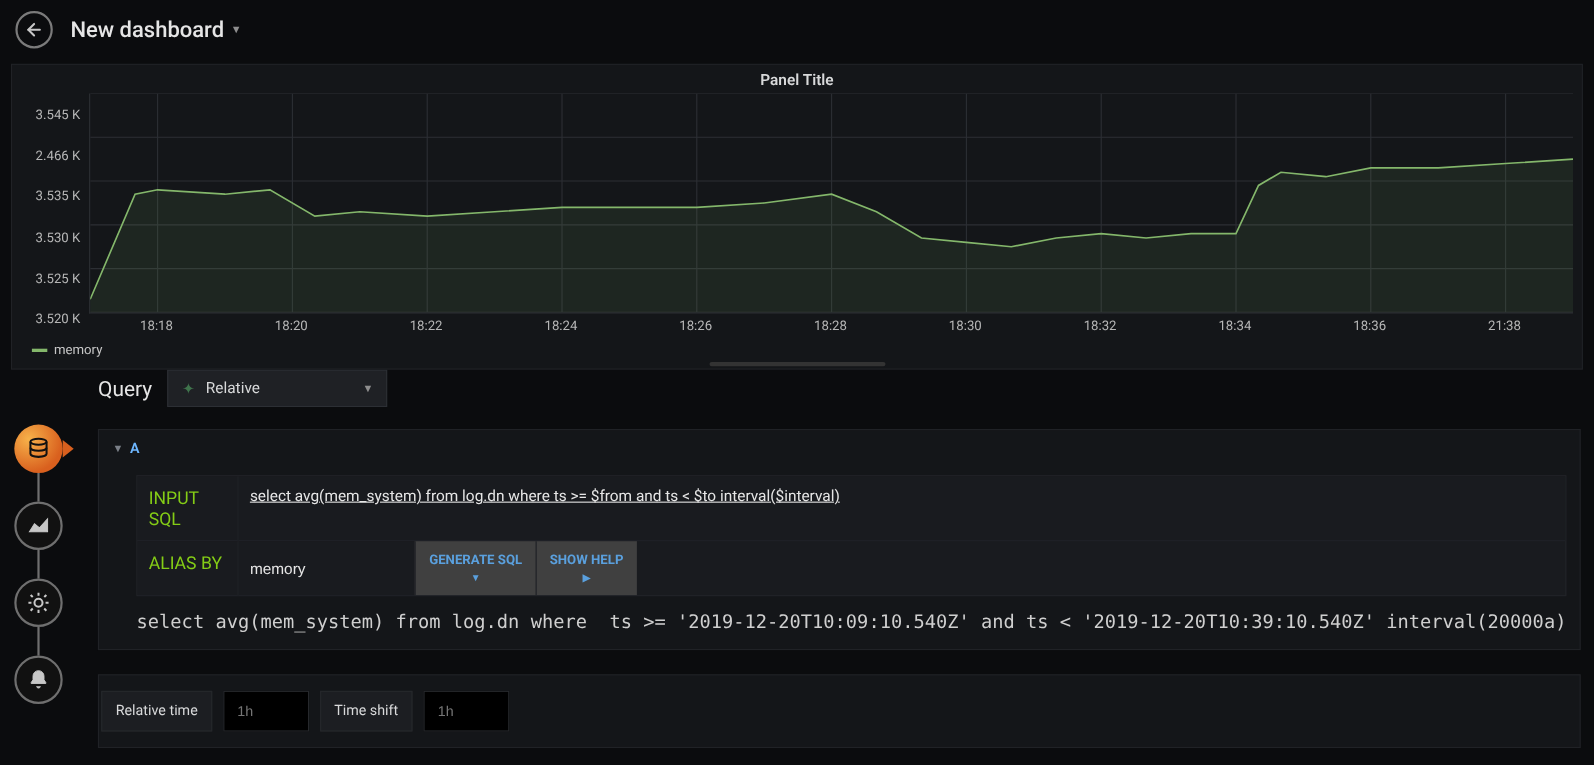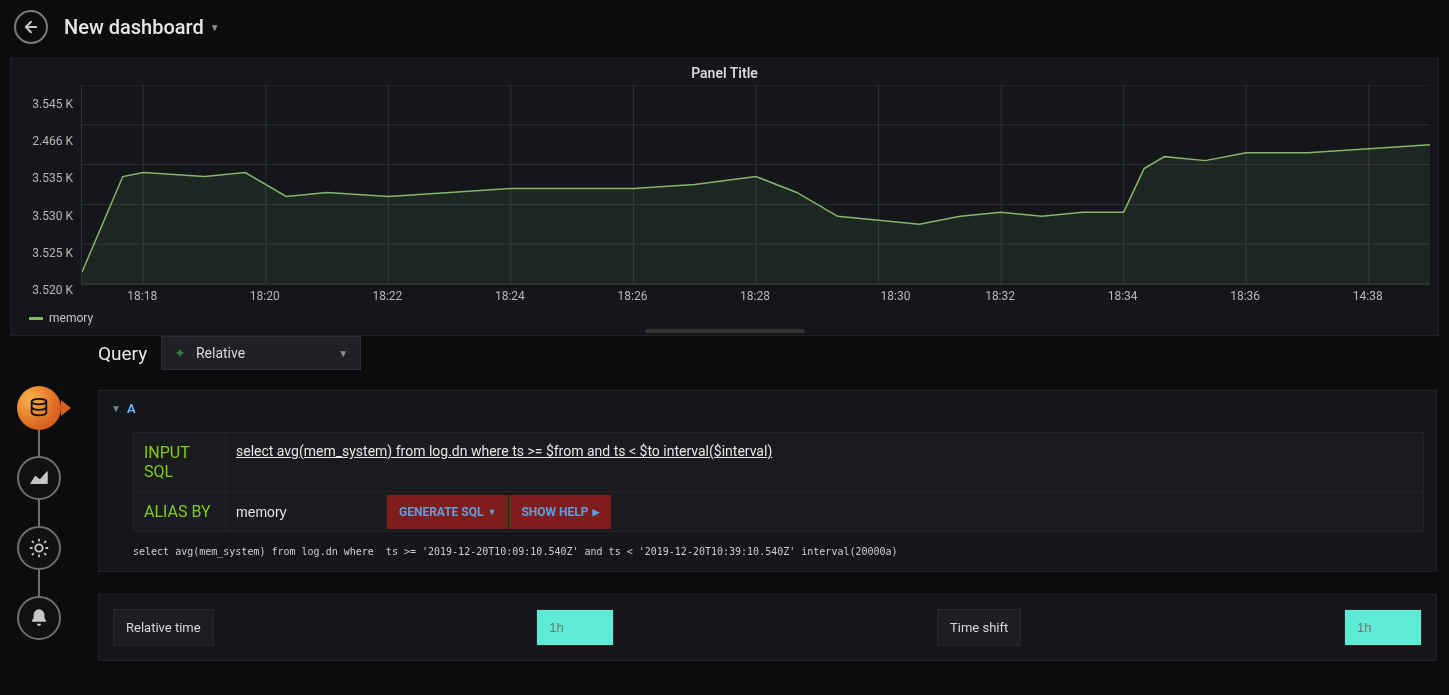--- a/index.html
+++ b/index.html
@@ -121,34 +121,34 @@
     background:#191b1f;
     text-decoration:underline;
   }
   .cell-input {
     width:160px; padding:10px 10px; font-size:14px; color:#e6e6e6;
     background:#191b1f; border:none; outline:none;
   }
   .actions { display:flex; align-items:center; }
   .action-btn {
     padding:10px 12px; color:#5aa0de; font-size:12px; font-weight:700;
-    background:#7f1d1d; border-left:1px solid #222428; cursor:pointer;
-    display:flex; align-items:center; gap:4px;
+    background:#404040; border-left:1px solid #222428; cursor:pointer;
+    display:flex; align-items:center; gap:4px;flex-direction:column;
   }
   .generated {
     margin: 14px 0 0 22px;
     font-family: ui-monospace, Menlo, Consolas, monospace;
-    font-size: 10px; color:#cfcfcf; white-space: pre;
+    font-size: 17px; color:#cfcfcf; white-space: pre;
   }
 
   .time-block { margin-top: 22px; background:#141619; border:1px solid #202226;
-                padding: 14px 14px; display:flex; gap:10px; align-items:center;justify-content:space-between;}
+                padding: 14px 2px; display:flex; gap:10px; align-items:center;}
   .tb-label { background:#1c1e22; padding:10px 12px; font-size:13px; color:#d8d9da;
               border:1px solid #26282c;}
-  .tb-input { background:#5eead4; border:1px solid #26282c; color:#777;
+  .tb-input { background:#000000; border:1px solid #26282c; color:#777;
               padding:10px 12px; width:78px; font-size:13px; outline:none;}
 </style>
 </head>
 <body>
 
 <div class="header">
   <div class="back-btn">
     <svg width="18" height="18" viewBox="0 0 24 24" fill="none" stroke-width="2.5" stroke-linecap="round" stroke-linejoin="round">
         <line x1="19" y1="12" x2="5" y2="12"></line>
         <polyline points="12 19 5 12 12 5"></polyline>
@@ -196,25 +196,25 @@
           <path class="series-line" d="M 0.0 188.0 L 40.8 92.0 L 61.3 88.0 L 122.5 92.0 L 163.4 88.0 L 204.2 112.0 L 245.1 108.0 L 306.4 112.0 L 367.6 108.0 L 428.9 104.0 L 490.2 104.0 L 551.5 104.0 L 612.7 100.0 L 674.0 92.0 L 714.8 108.0 L 755.7 132.0 L 796.5 136.0 L 837.4 140.0 L 878.2 132.0 L 919.1 128.0 L 959.9 132.0 L 1000.8 128.0 L 1041.6 128.0 L 1062.1 84.0 L 1082.5 72.0 L 1123.3 76.0 L 1164.2 68.0 L 1225.5 68.0 L 1286.7 64.0 L 1348.0 60.0"></path>
         </svg>
     </div>
     <div class="x-labels" id="xLabels">
         <span style="left: 61.2727px;">18:18</span>
         <span style="left: 183.818px;">18:20</span>
         <span style="left: 306.364px;">18:22</span>
         <span style="left: 428.909px;">18:24</span>
         <span style="left: 551.455px;">18:26</span>
         <span style="left: 674px;">18:28</span>
-        <span style="left: 796.545px; margin-left: 18px;">18:30</span>
+        <span style="left: 796.545px;">18:30</span>
         <span style="left: 919.091px;">18:32</span>
         <span style="left: 1041.64px;">18:34</span>
         <span style="left: 1164.18px;">18:36</span>
-        <span style="left: 1286.73px;">14:38</span>
+        <span style="left: 1286.73px;">21:38</span>
       </div>
   </div>
   <div class="legend">
     <div class="swatch"></div>
     <span>memory</span>
   </div>
   <div class="resize-handle"></div>
 </div>
 
 <div class="editor-area">

